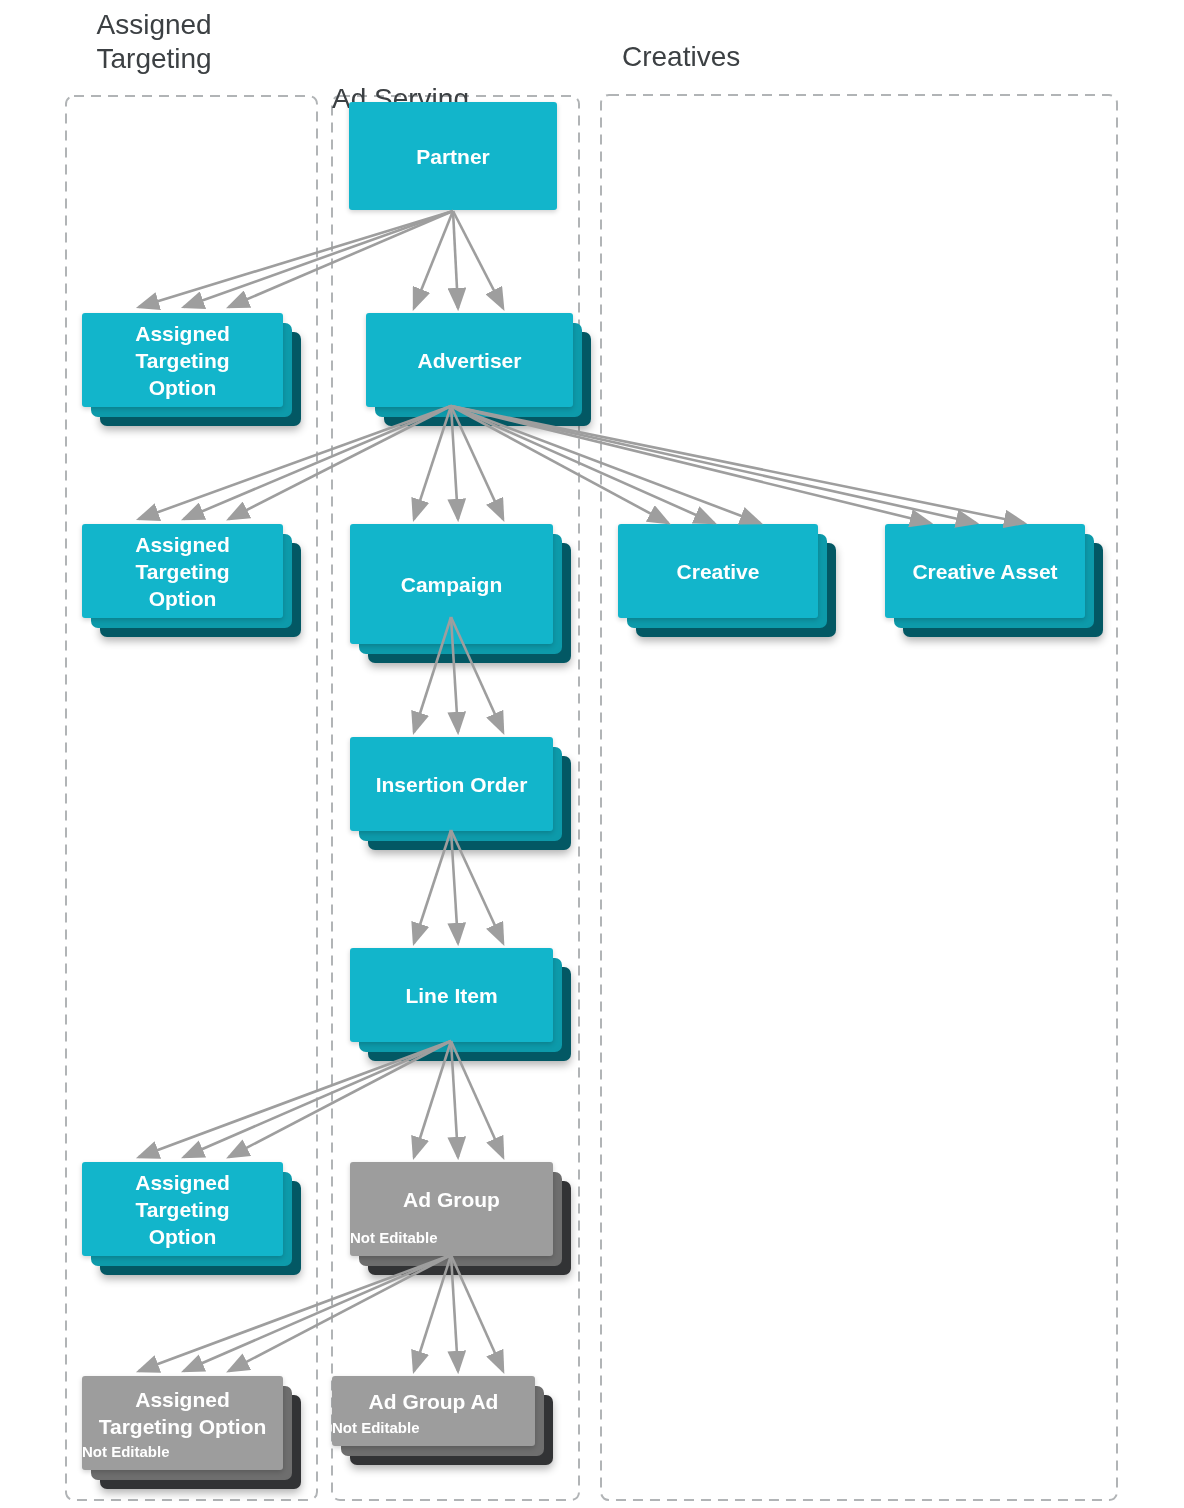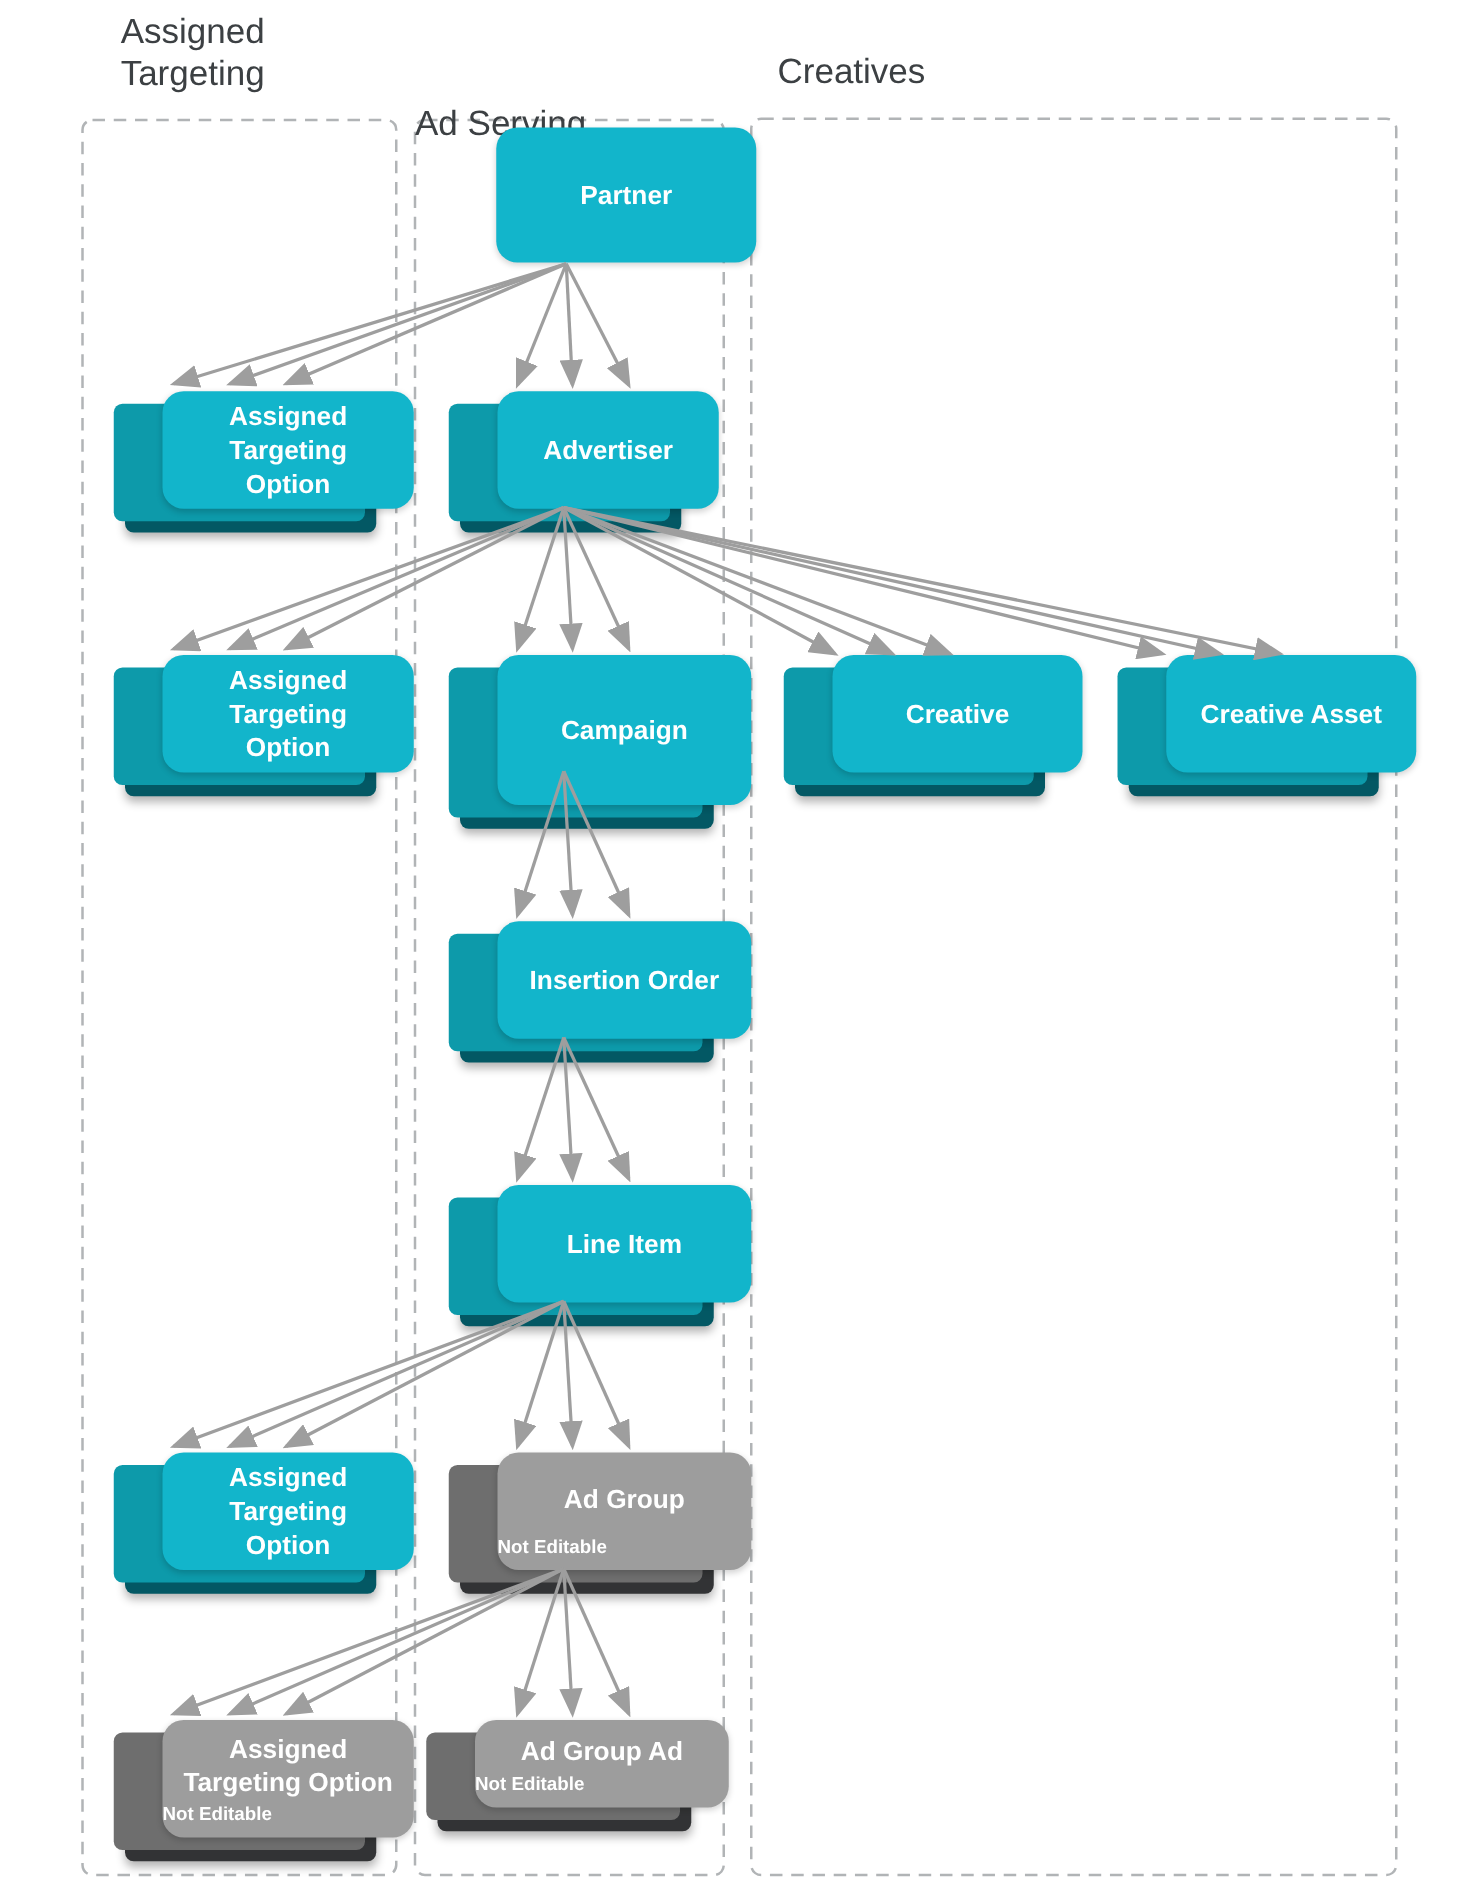--- a/index.html
+++ b/index.html
@@ -19,43 +19,43 @@
     color:var(--header-text,#3c4043);font-size:28px;line-height:34px;font-weight:400;}
   .col-title .tt{display:block;margin:0 auto;}
   #title-assigned-targeting{left:66px;top:8px;width:251px;}
   #title-assigned-targeting .tt{max-width:190px;}
   #title-ad-serving{left:332px;top:38px;width:247px;margin-top:44px;}
   #title-creatives{left:622px;top:40px;width:516px;}
 
   
   .node{position:absolute;z-index:2;}
   .node .face{position:absolute;left:0;top:0;width:100%;height:100%;z-index:2;
-    border-radius:17px;display:flex;align-items:center;justify-content:center;
-    box-shadow:0 2px 5px rgba(0,0,0,0.18);margin-left:48px;}
+    border-radius:3px;display:flex;align-items:center;justify-content:center;
+    box-shadow:0 2px 5px rgba(0,0,0,0.18);}
   .teal .face{background:var(--teal,#12b5cb);}
   .gray .face{background:var(--gray,#9d9d9d);}
   .stacked::after{content:"";position:absolute;left:9px;top:10px;width:100%;height:100%;
     border-radius:7px;z-index:1;}
   .stacked::before{content:"";position:absolute;left:18px;top:19px;width:100%;height:100%;
     border-radius:7px;z-index:0;box-shadow:0 4px 8px rgba(0,0,0,0.3);}
   .teal.stacked::after{background:var(--teal-mid,#0d9aaa);}
   .teal.stacked::before{background:var(--teal-dark,#035864);}
   .gray.stacked::after{background:var(--gray-mid,#6e6e6e);}
   .gray.stacked::before{background:var(--gray-dark,#323335);}
 
   .lbl{color:var(--label-text,#ffffff);font-weight:700;font-size:21px;line-height:27px;
     text-align:center;white-space:pre-line;}
   .has-sub .lbl{transform:translateY(-10px);}
   .sub{position:absolute;left:0;bottom:10px;width:100%;z-index:3;
     color:var(--label-text,#ffffff);font-weight:700;font-size:15px;}
 
   
   #node-partner{left:349px;top:102px;width:208px;height:108px;}
   #node-ato1{left:82px;top:313px;width:201px;height:94px;}
-  #node-advertiser{left:350px;top:313px;width:177px;height:94px;}
+  #node-advertiser{left:366px;top:313px;width:207px;height:94px;}
   #node-ato2{left:82px;top:524px;width:201px;height:94px;}
   #node-campaign{left:350px;top:524px;width:203px;height:120px;}
   #node-creative{left:618px;top:524px;width:200px;height:94px;}
   #node-creative-asset{left:885px;top:524px;width:200px;height:94px;}
   #node-insertion-order{left:350px;top:737px;width:203px;height:94px;}
   #node-line-item{left:350px;top:948px;width:203px;height:94px;}
   #node-ato3{left:82px;top:1162px;width:201px;height:94px;}
   #node-ad-group{left:350px;top:1162px;width:203px;height:94px;}
   #node-ato-not-editable{left:82px;top:1376px;width:201px;height:94px;}
   #node-ad-group-ad{left:332px;top:1376px;width:203px;height:70px;}

